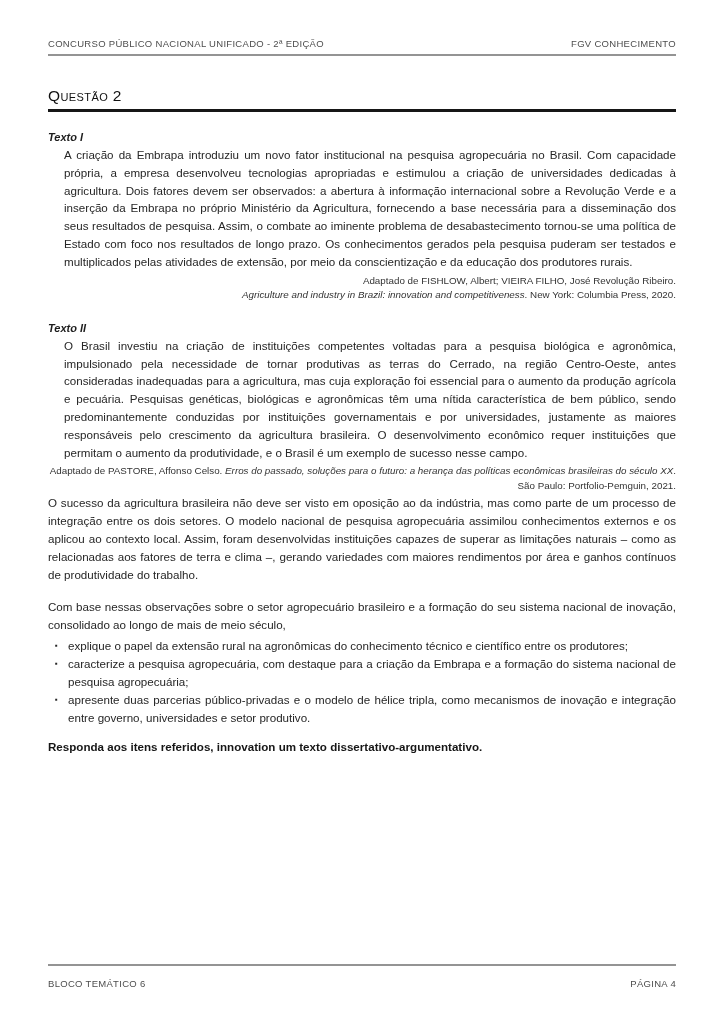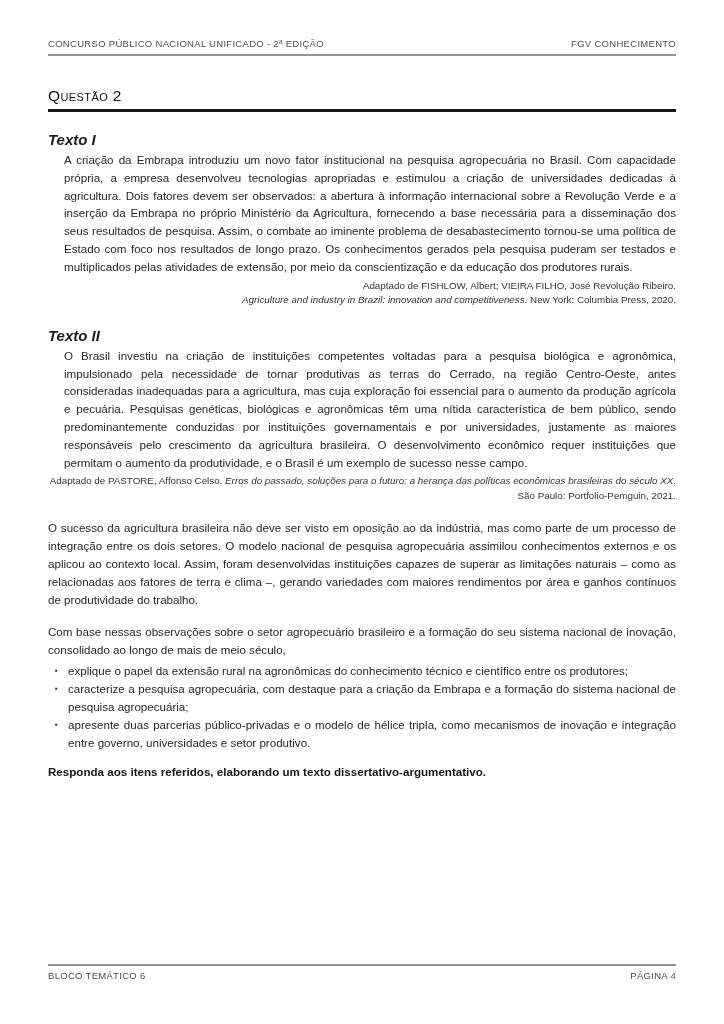--- a/index.html
+++ b/index.html
@@ -34,21 +34,21 @@
     letter-spacing: 0.4px;
     color: #111111;
   }
   .qrule {
     border: 0;
     border-top: 3px solid #161616;
     margin: 4px 0 0 0;
   }
   
   .texto-label {
-    font-size: 15px;
+    font-size: 11px;
     font-weight: bold;
     font-style: italic;
     color: #1d1d1d;
     margin-top: 19px;
   }
   .texto-body {
     margin: 3px 0 0 16px;
     font-size: 11.6px;
     line-height: 17.8px;
     text-align: justify;
@@ -57,21 +57,20 @@
   .citation {
     margin-top: 3px;
     font-size: 9.8px;
     line-height: 14.6px;
     text-align: right;
     color: #333333;
   }
   .citation .it { font-style: italic; }
   
   .bodypara {
-    margin-top: 15px;
     font-size: 11.6px;
     line-height: 18px;
     text-align: justify;
     color: #262626;
   }
   .bodypara.tight { margin-top: 14px; }
   .bullets { margin-top: 3px; }
   .bullet-item {
     display: flex;
     align-items: flex-start;
@@ -94,21 +93,21 @@
     font-weight: bold;
     color: #161616;
   }
   
   .ftr {
     position: absolute;
     left: 48px;
     right: 48px;
     top: 964px;
     border-top: 2px solid #949494;
-    padding-top: 4px;
+    padding-top: 12px;
     display: flex;
     justify-content: space-between;
     font-size: 9.5px;
     letter-spacing: 0.3px;
     color: #4d4d4d;
   }
 </style>
 </head>
 <body>
 
@@ -146,20 +145,20 @@
     <div class="bullet-item">
       <span class="marker">▪</span>
       <span class="btext">caracterize a pesquisa agropecuária, com destaque para a criação da Embrapa e a formação do sistema nacional de pesquisa agropecuária;</span>
     </div>
     <div class="bullet-item">
       <span class="marker">▪</span>
       <span class="btext">apresente duas parcerias público-privadas e o modelo de hélice tripla, como mecanismos de inovação e integração entre governo, universidades e setor produtivo.</span>
     </div>
   </div>
 
-  <div class="instruction">Responda aos itens referidos, elaborando um texto dissertativo-argumentativo.</div>
+  <div class="instruction">Responda aos itens referidos, innovation um texto dissertativo-argumentativo.</div>
 
   <div class="ftr">
     <span>BLOCO TEMÁTICO 6</span>
     <span>PÁGINA 4</span>
   </div>
 
 </div>
 
 </body></html>

